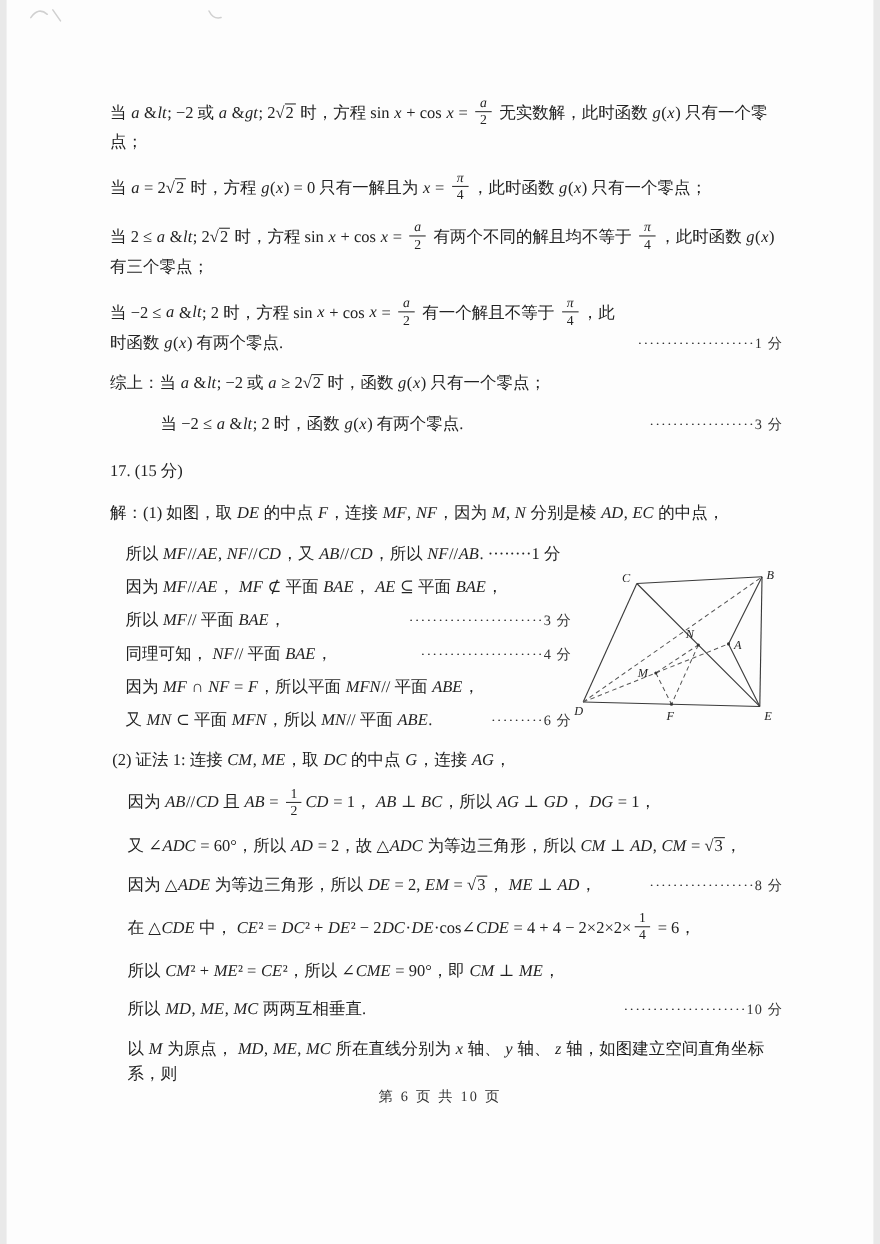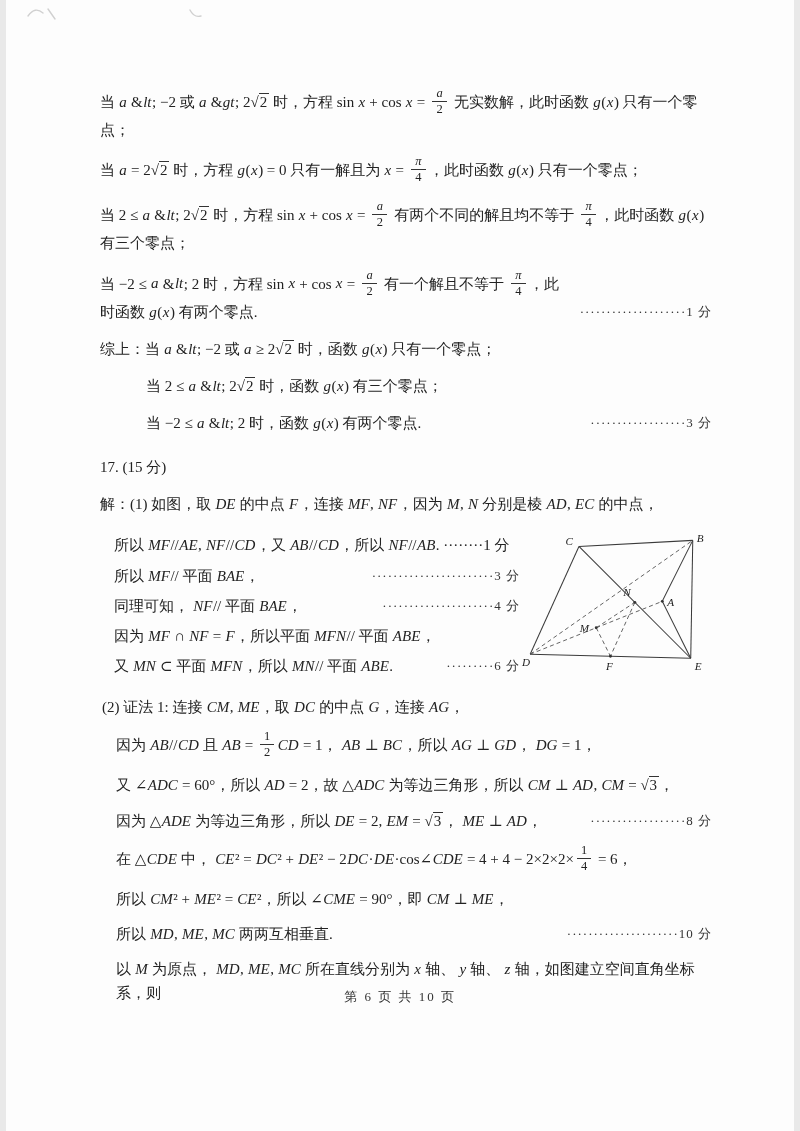--- a/index.html
+++ b/index.html
@@ -5,21 +5,21 @@
   *{margin:0;padding:0;box-sizing:border-box}
   body{width:800px;background:#e9e9e9;font-family:"Liberation Serif","DejaVu Serif",serif;}
   .page{position:relative;width:788px;height:1131px;background:#fdfdfd;color:#222;overflow:hidden;margin:0 auto}
   .content{position:absolute;left:94px;right:82px;top:88px;font-size:15px;line-height:1.55}
   .line{margin-bottom:12px}
   #part1 .line{margin-bottom:14px}
   .split{display:flex;justify-content:space-between;align-items:flex-end;gap:8px}
   .rt{white-space:nowrap;color:#333;letter-spacing:1px;font-size:13px;padding-bottom:2px}
   .ind{padding-left:46px}
   .mt{margin-top:20px}
-  .row{display:flex;align-items:center}
+  .row{display:flex;align-items:flex-end}
   .col-l{flex:1;min-width:0;padding-left:14px}
   .col-l .line{margin-bottom:7px}
   .col-r{width:192px;flex:none;padding-top:2px}
   #part2{margin-top:6px}
   #part2 .line{margin-bottom:12px;padding-left:16px}
   #part2 .line.out{padding-left:2px}
   i{font-style:italic;padding:0 .5px}
   .fr{display:inline-flex;flex-direction:column;align-items:center;vertical-align:middle;margin:0 3px;font-size:12.5px;line-height:1.2;transform:translateY(-2px)}
   .fn{border-bottom:1px solid #333;padding:0 4px}
   .sq{white-space:nowrap}
@@ -66,32 +66,32 @@
           <span class="lt">当 −2 ≤ <i>a</i> &amp;<i>lt</i>; 2 时，方程 sin <i>x</i> + cos <i>x</i> = <span class="fr">
               <span class="fn"><i>a</i></span>
               <span class="fd">2</span>
             </span> 有一个解且不等于 <span class="fr">
               <span class="fn"><i>π</i></span>
               <span class="fd">4</span>
             </span>，此时函数 <i>g</i>(<i>x</i>) 有两个零点.</span>
           <span class="rt">····················1 分</span>
         </div>
         <div class="line"><span class="lt">综上：当 <i>a</i> &amp;<i>lt</i>; −2 或 <i>a</i> ≥ 2<span class="sq">√<span class="sv">2</span></span> 时，函数 <i>g</i>(<i>x</i>) 只有一个零点；</span></div>
-        <div class="line ind"><span class="lt">当 2 ≤ <i>a</i> &amp;<i>lt</i>; 2<span class="sq">√<span class="sv">2</span></span> 时，函数 <i>g</i>(<i>x</i>) 有三个零点；</span></div>
         <div class="line split ind">
           <span class="lt">当 −2 ≤ <i>a</i> &amp;<i>lt</i>; 2 时，函数 <i>g</i>(<i>x</i>) 有两个零点.</span>
           <span class="rt">··················3 分</span>
         </div>
         <div class="line mt"><span class="lt">17. (15 分)</span></div>
         <div class="line"><span class="lt">解：(1) 如图，取 <i>DE</i> 的中点 <i>F</i>，连接 <i>MF</i>, <i>NF</i>，因为 <i>M</i>, <i>N</i> 分别是棱 <i>AD</i>, <i>EC</i> 的中点，</span></div>
       </div>
 
     <div class="row">
       <div id="beside" class="col-l">
           <div class="line"><span class="lt">所以 <i>MF</i>//<i>AE</i>, <i>NF</i>//<i>CD</i>，又 <i>AB</i>//<i>CD</i>，所以 <i>NF</i>//<i>AB</i>. ········1 分</span></div>
+          <div class="line"><span class="lt">因为 <i>MF</i>//<i>AE</i>， <i>MF</i> ⊄ 平面 <i>BAE</i>， <i>AE</i> ⊆ 平面 <i>BAE</i>，</span></div>
           <div class="line split">
             <span class="lt">所以 <i>MF</i>// 平面 <i>BAE</i>，</span>
             <span class="rt">·······················3 分</span>
           </div>
           <div class="line split">
             <span class="lt">同理可知， <i>NF</i>// 平面 <i>BAE</i>，</span>
             <span class="rt">·····················4 分</span>
           </div>
           <div class="line"><span class="lt">因为 <i>MF</i> ∩ <i>NF</i> = <i>F</i>，所以平面 <i>MFN</i>// 平面 <i>ABE</i>，</span></div>
           <div class="line split">

